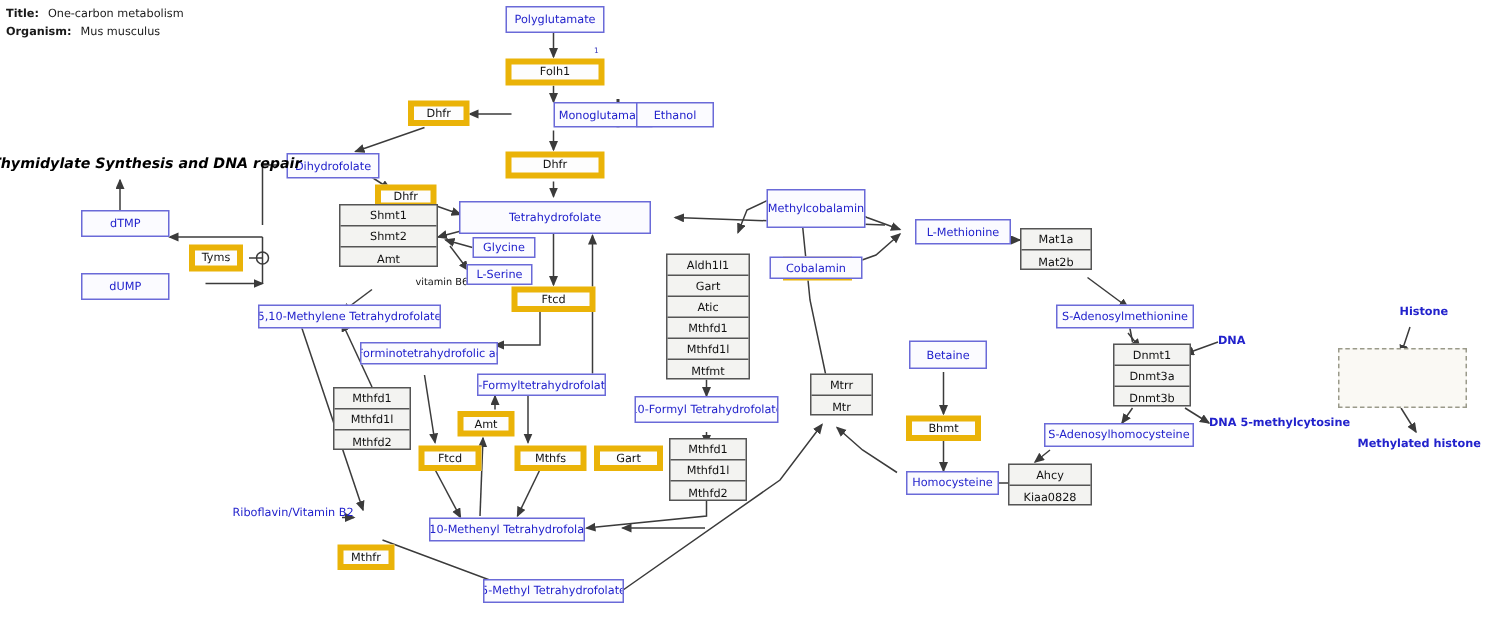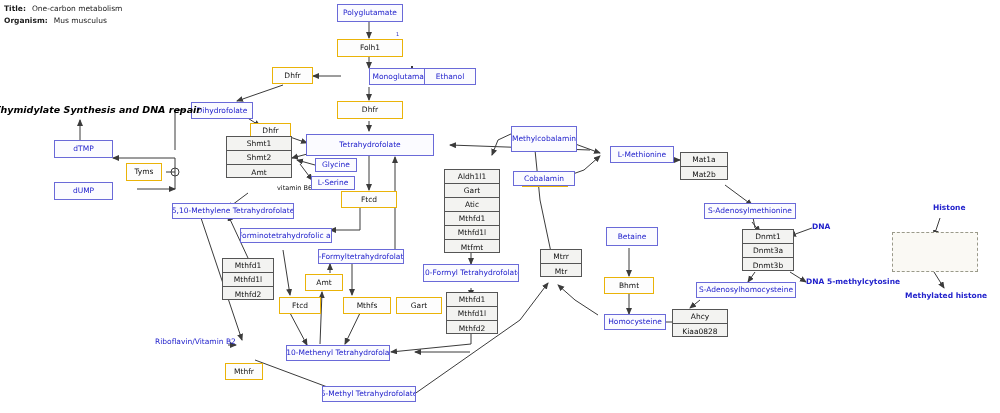--- a/index.html
+++ b/index.html
@@ -19,21 +19,21 @@
   .node{
     position:absolute;box-sizing:border-box;
     display:flex;align-items:center;justify-content:center;
     text-align:center;white-space:nowrap;overflow:hidden;
     font-size:7.5px;line-height:1;
   }
   .metab{ 
     border:1px solid #6a6ad8;background:#fbfbff;color:#2222cc;
   }
   .gene{ 
-    border:1px solid #eab308;background:#f3f3f1;color:#111111;
+    border:4px solid #eab308;background:#f3f3f1;color:#111111;
   }
   .gene.white{background:#fdfdfd;}
   
   .stack{position:absolute;box-sizing:border-box;border:1px solid #555555;background:#f3f3f1;}
   .stack .cell{
     box-sizing:border-box;display:flex;align-items:center;justify-content:center;
     font-size:7.5px;color:#111111;border-bottom:1px solid #555555;white-space:nowrap;overflow:hidden;
   }
   .stack .cell:last-child{border-bottom:none;}
 

